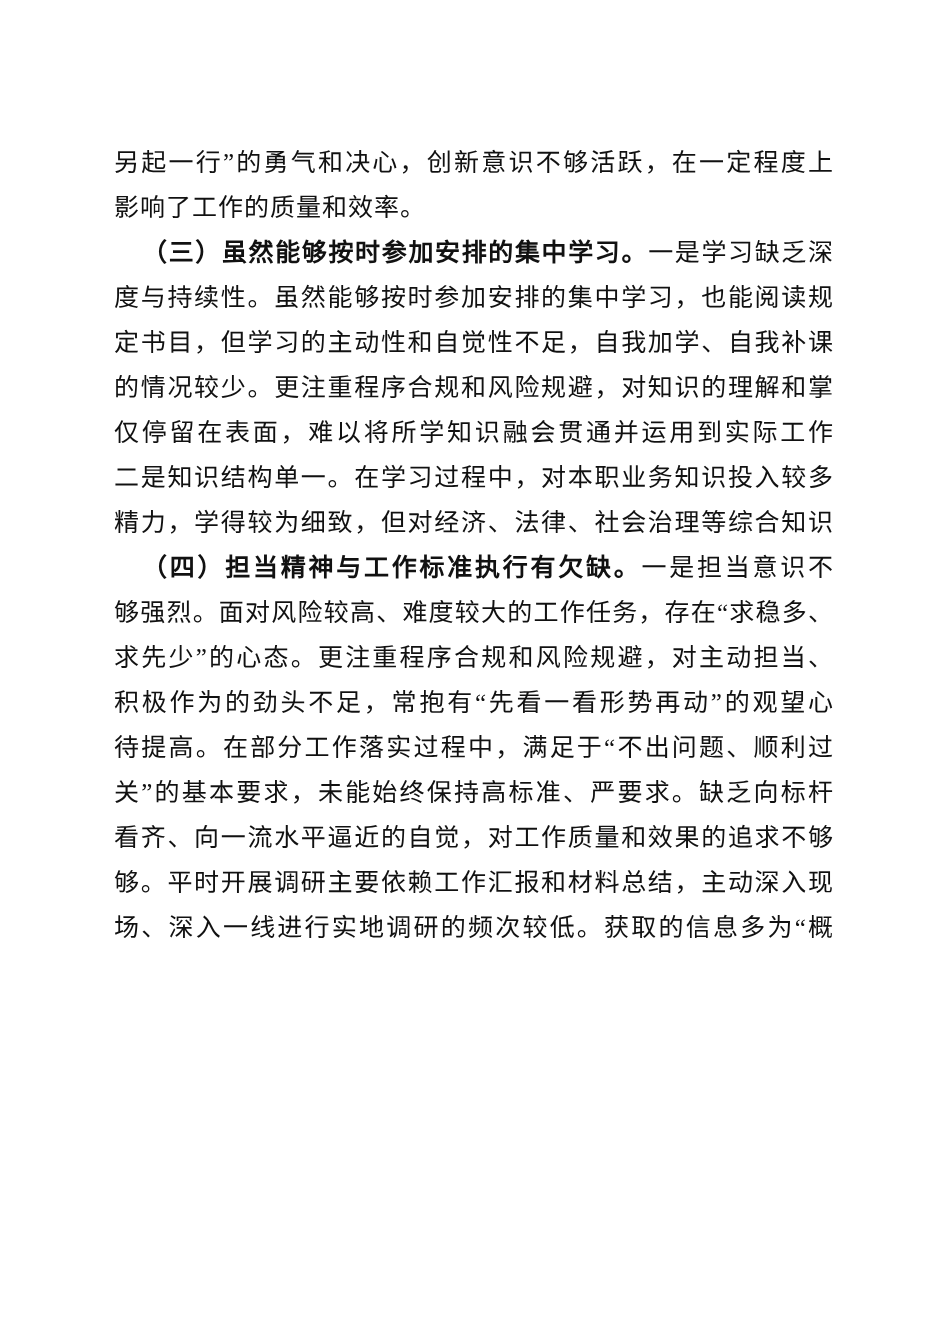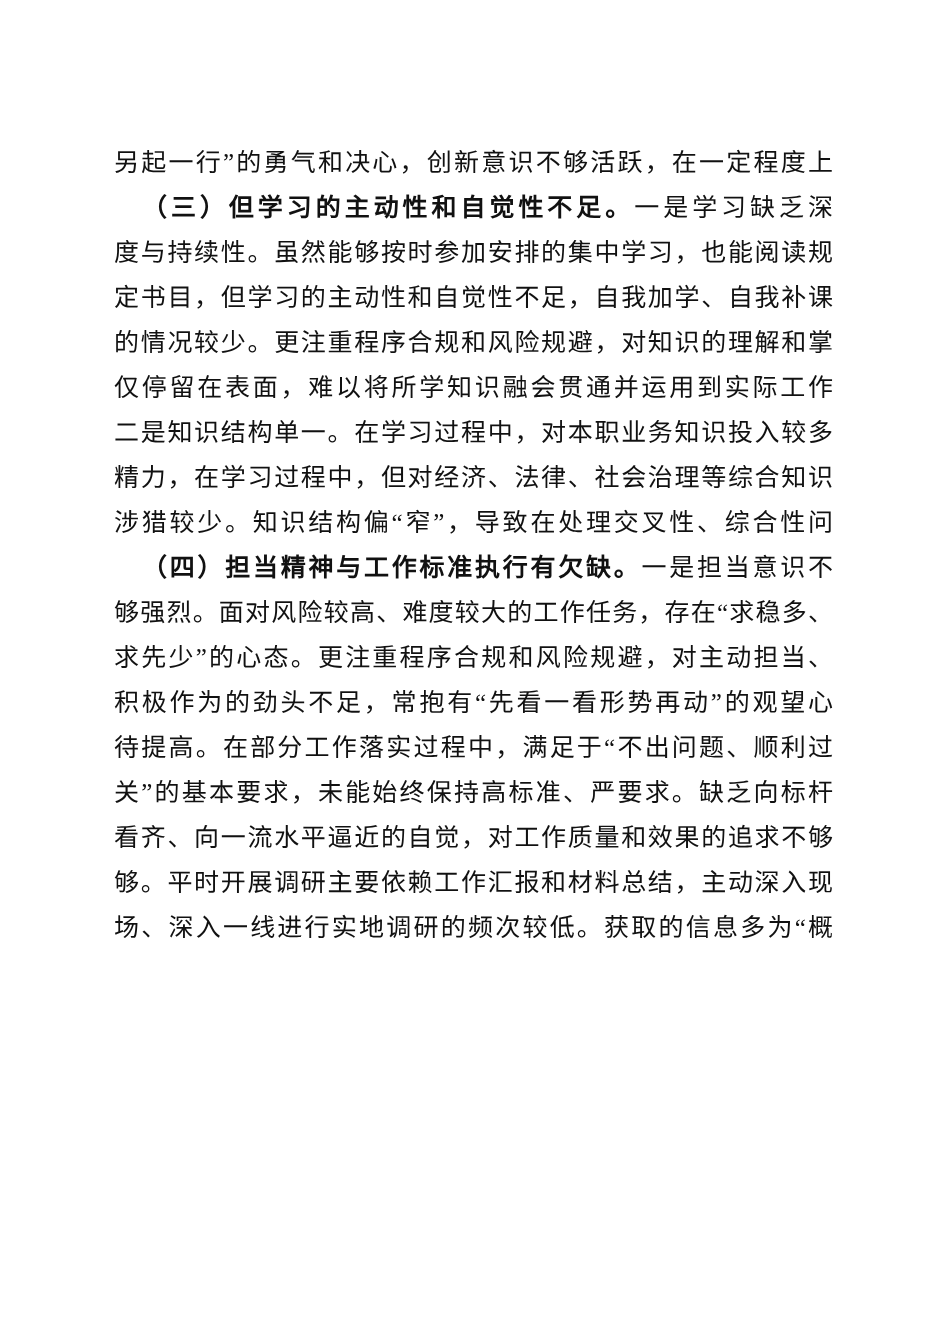--- a/index.html
+++ b/index.html
@@ -44,28 +44,28 @@
 
   .line .run { font-weight: 400; }
   .line .run.bold { font-weight: 700; }
 </style>
 </head>
 <body>
 
 <div class="page">
   <div class="textblock" style="color: rgb(17, 17, 17);">
       <div class="line"><span class="run">另起一行”的勇气和决心，创新意识不够活跃，在一定程度上</span></div>
-      <div class="line indent"><span class="run bold">（三）但学习的主动性和自觉性不足。</span><span class="run">一是学习缺乏深</span></div>
+      <div class="line no-just"><span class="run">影响了工作的质量和效率。</span></div>
+      <div class="line indent"><span class="run bold">（三）虽然能够按时参加安排的集中学习。</span><span class="run">一是学习缺乏深</span></div>
       <div class="line"><span class="run">度与持续性。虽然能够按时参加安排的集中学习，也能阅读规</span></div>
       <div class="line"><span class="run">定书目，但学习的主动性和自觉性不足，自我加学、自我补课</span></div>
       <div class="line"><span class="run">的情况较少。更注重程序合规和风险规避，对知识的理解和掌握</span></div>
       <div class="line"><span class="run">仅停留在表面，难以将所学知识融会贯通并运用到实际工作中。</span></div>
       <div class="line"><span class="run">二是知识结构单一。在学习过程中，对本职业务知识投入较多</span></div>
-      <div class="line"><span class="run">精力，在学习过程中，但对经济、法律、社会治理等综合知识</span></div>
-      <div class="line"><span class="run">涉猎较少。知识结构偏“窄”，导致在处理交叉性、综合性问</span></div>
+      <div class="line"><span class="run">精力，学得较为细致，但对经济、法律、社会治理等综合知识</span></div>
       <div class="line indent"><span class="run bold">（四）担当精神与工作标准执行有欠缺。</span><span class="run">一是担当意识不</span></div>
       <div class="line"><span class="run">够强烈。面对风险较高、难度较大的工作任务，存在“求稳多、</span></div>
       <div class="line"><span class="run">求先少”的心态。更注重程序合规和风险规避，对主动担当、</span></div>
       <div class="line"><span class="run">积极作为的劲头不足，常抱有“先看一看形势再动”的观望心</span></div>
       <div class="line"><span class="run">待提高。在部分工作落实过程中，满足于“不出问题、顺利过</span></div>
       <div class="line"><span class="run">关”的基本要求，未能始终保持高标准、严要求。缺乏向标杆</span></div>
       <div class="line"><span class="run">看齐、向一流水平逼近的自觉，对工作质量和效果的追求不够</span></div>
       <div class="line"><span class="run">够。平时开展调研主要依赖工作汇报和材料总结，主动深入现</span></div>
       <div class="line"><span class="run">场、深入一线进行实地调研的频次较低。获取的信息多为“概</span></div>
     </div>

